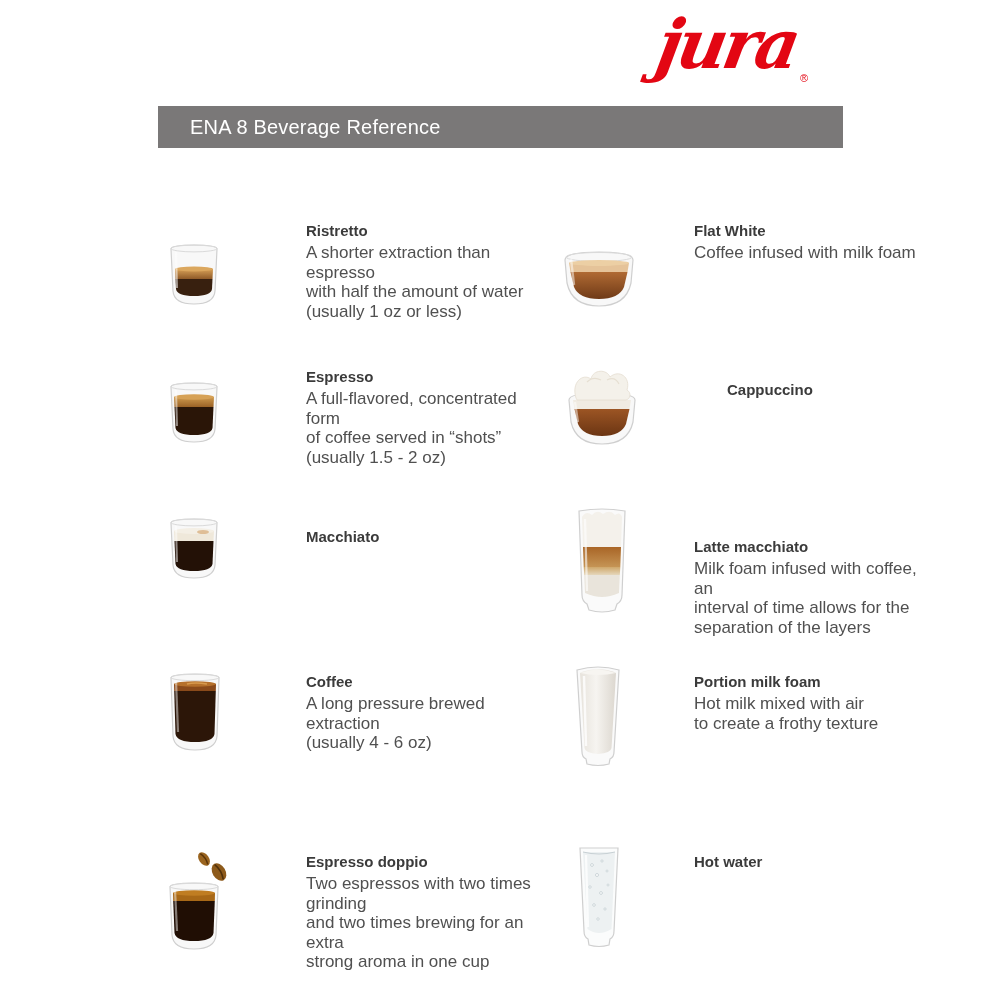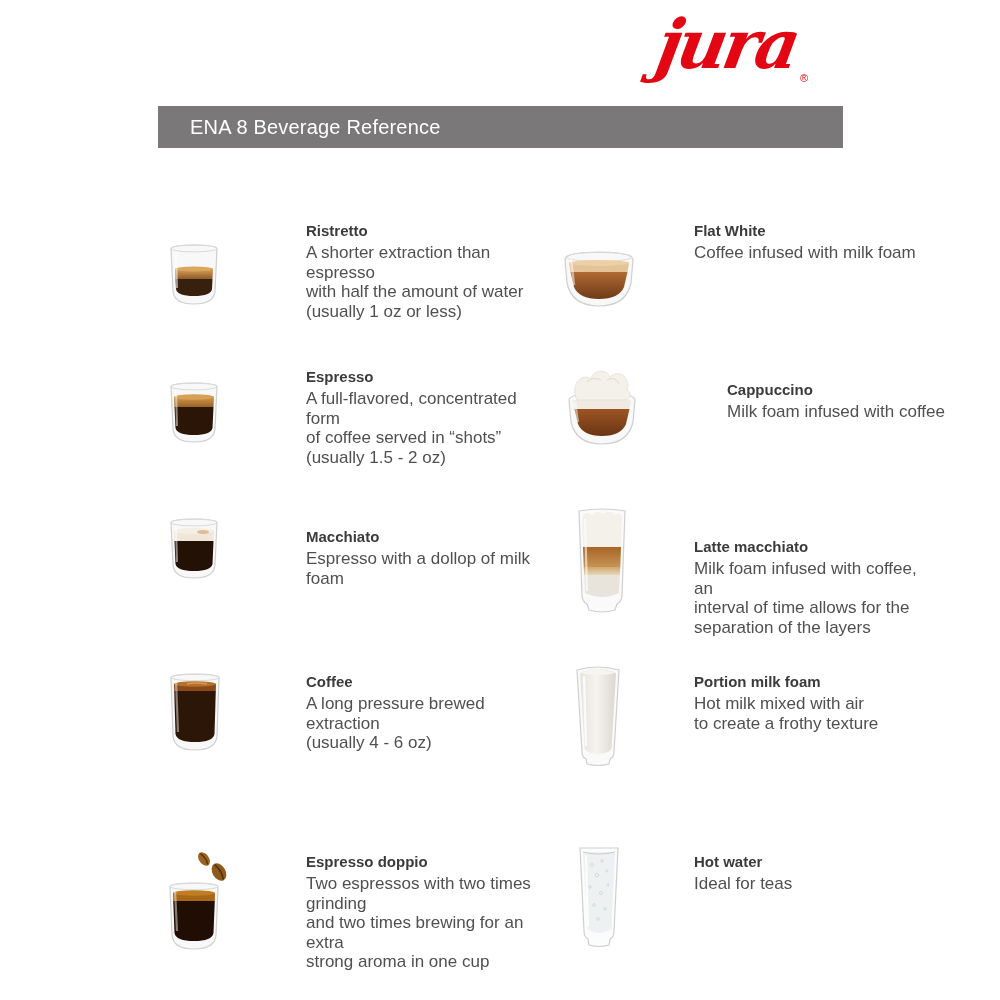--- a/index.html
+++ b/index.html
@@ -126,39 +126,37 @@
         <path d="M6 32 Q6 25 39 25 Q72 25 72 32 L70 54 Q65 76 39 76 Q13 76 8 54 Z" fill="#f8f8f8" stroke="#cfcfcf" stroke-width="1.2"></path>
         <path d="M10 32 L68 32 L66.5 41 L11.5 41 Z" fill="#f0ebe2"></path>
         <path d="M11.5 41 L66.5 41 L63 56 Q58 68 39 68 Q20 68 15 56 Z" fill="url(#capBody)"></path>
         <path d="M13 30 C8 14 20 5 28 11 C30 1 44 1 47 9 C56 1 68 9 64 22 C69 25 67 31 63 32 L14 32 Z" fill="#f4f1ea" stroke="#e4ddd0" stroke-width="0.8"></path>
         <path d="M24 14 Q30 8 38 12 M44 12 Q52 8 56 16" stroke="#e6dfd2" stroke-width="1.2" fill="none"></path>
         <path d="M12 34 L15 54" stroke="#ffffff" stroke-width="2.2" opacity="0.5"></path>
       </svg>
     </div>
     <div class="text-block" style="left:691px;top:381px;">
       <div class="bev-title">Cappuccino</div>
-      <div class="bev-desc">Milk foam infused with coffee</div>
     </div>
   </div>
 
   <div class="item">
     <div class="icon-box" style="left:163px;top:516px;">
       <svg width="62" height="66" viewBox="0 0 62 66">
         <path d="M8 7 Q8 3 31 3 Q54 3 54 7 L52 49 Q51 62 31 62 Q11 62 10 49 Z" fill="#f8f8f8" stroke="#cfcfcf" stroke-width="1.2"></path>
         <ellipse cx="31" cy="6.5" rx="23" ry="3.4" fill="none" stroke="#dadada" stroke-width="1"></ellipse>
         <path d="M11 15 L51 15 L50.5 25 L11.5 25 Z" fill="#efe8da"></path>
         <ellipse cx="31" cy="15" rx="20" ry="3" fill="#f4efe5"></ellipse>
         <ellipse cx="40" cy="16" rx="6" ry="2" fill="#d9b183" opacity="0.8"></ellipse>
         <path d="M11.5 25 L50.5 25 L49.5 48 Q48 55 31 55 Q14 55 12.5 48 Z" fill="#231106"></path>
         <path d="M13 10 L14 46" stroke="#ffffff" stroke-width="2" opacity="0.5"></path>
       </svg>
     </div>
     <div class="text-block" style="left:270px;top:528px;">
       <div class="bev-title">Macchiato</div>
-      <div class="bev-desc">Espresso with a dollop of milk foam</div>
     </div>
   </div>
 
   <div class="item">
     <div class="icon-box" style="left:570px;top:505px;">
       <svg width="64" height="114" viewBox="0 0 64 114">
         <defs>
           <linearGradient id="latteCoffee" x1="0" y1="0" x2="0" y2="1">
             <stop offset="0" stop-color="#a96526"></stop>
               <stop offset="1" stop-color="#c59455"></stop>
@@ -269,17 +267,16 @@
           <circle cx="36" cy="42" r="1.0"></circle>
             <circle cx="22" cy="62" r="1.3"></circle>
             <circle cx="33" cy="66" r="1.1"></circle>
           <circle cx="26" cy="76" r="1.2"></circle>
         </g>
         <path d="M14 12 L16 84" stroke="#ffffff" stroke-width="2.2" opacity="0.8"></path>
       </svg>
     </div>
     <div class="text-block" style="left:658px;top:853px;">
       <div class="bev-title">Hot water</div>
-      <div class="bev-desc">Ideal for teas</div>
     </div>
   </div>
 
 </div>
 
 </body></html>

